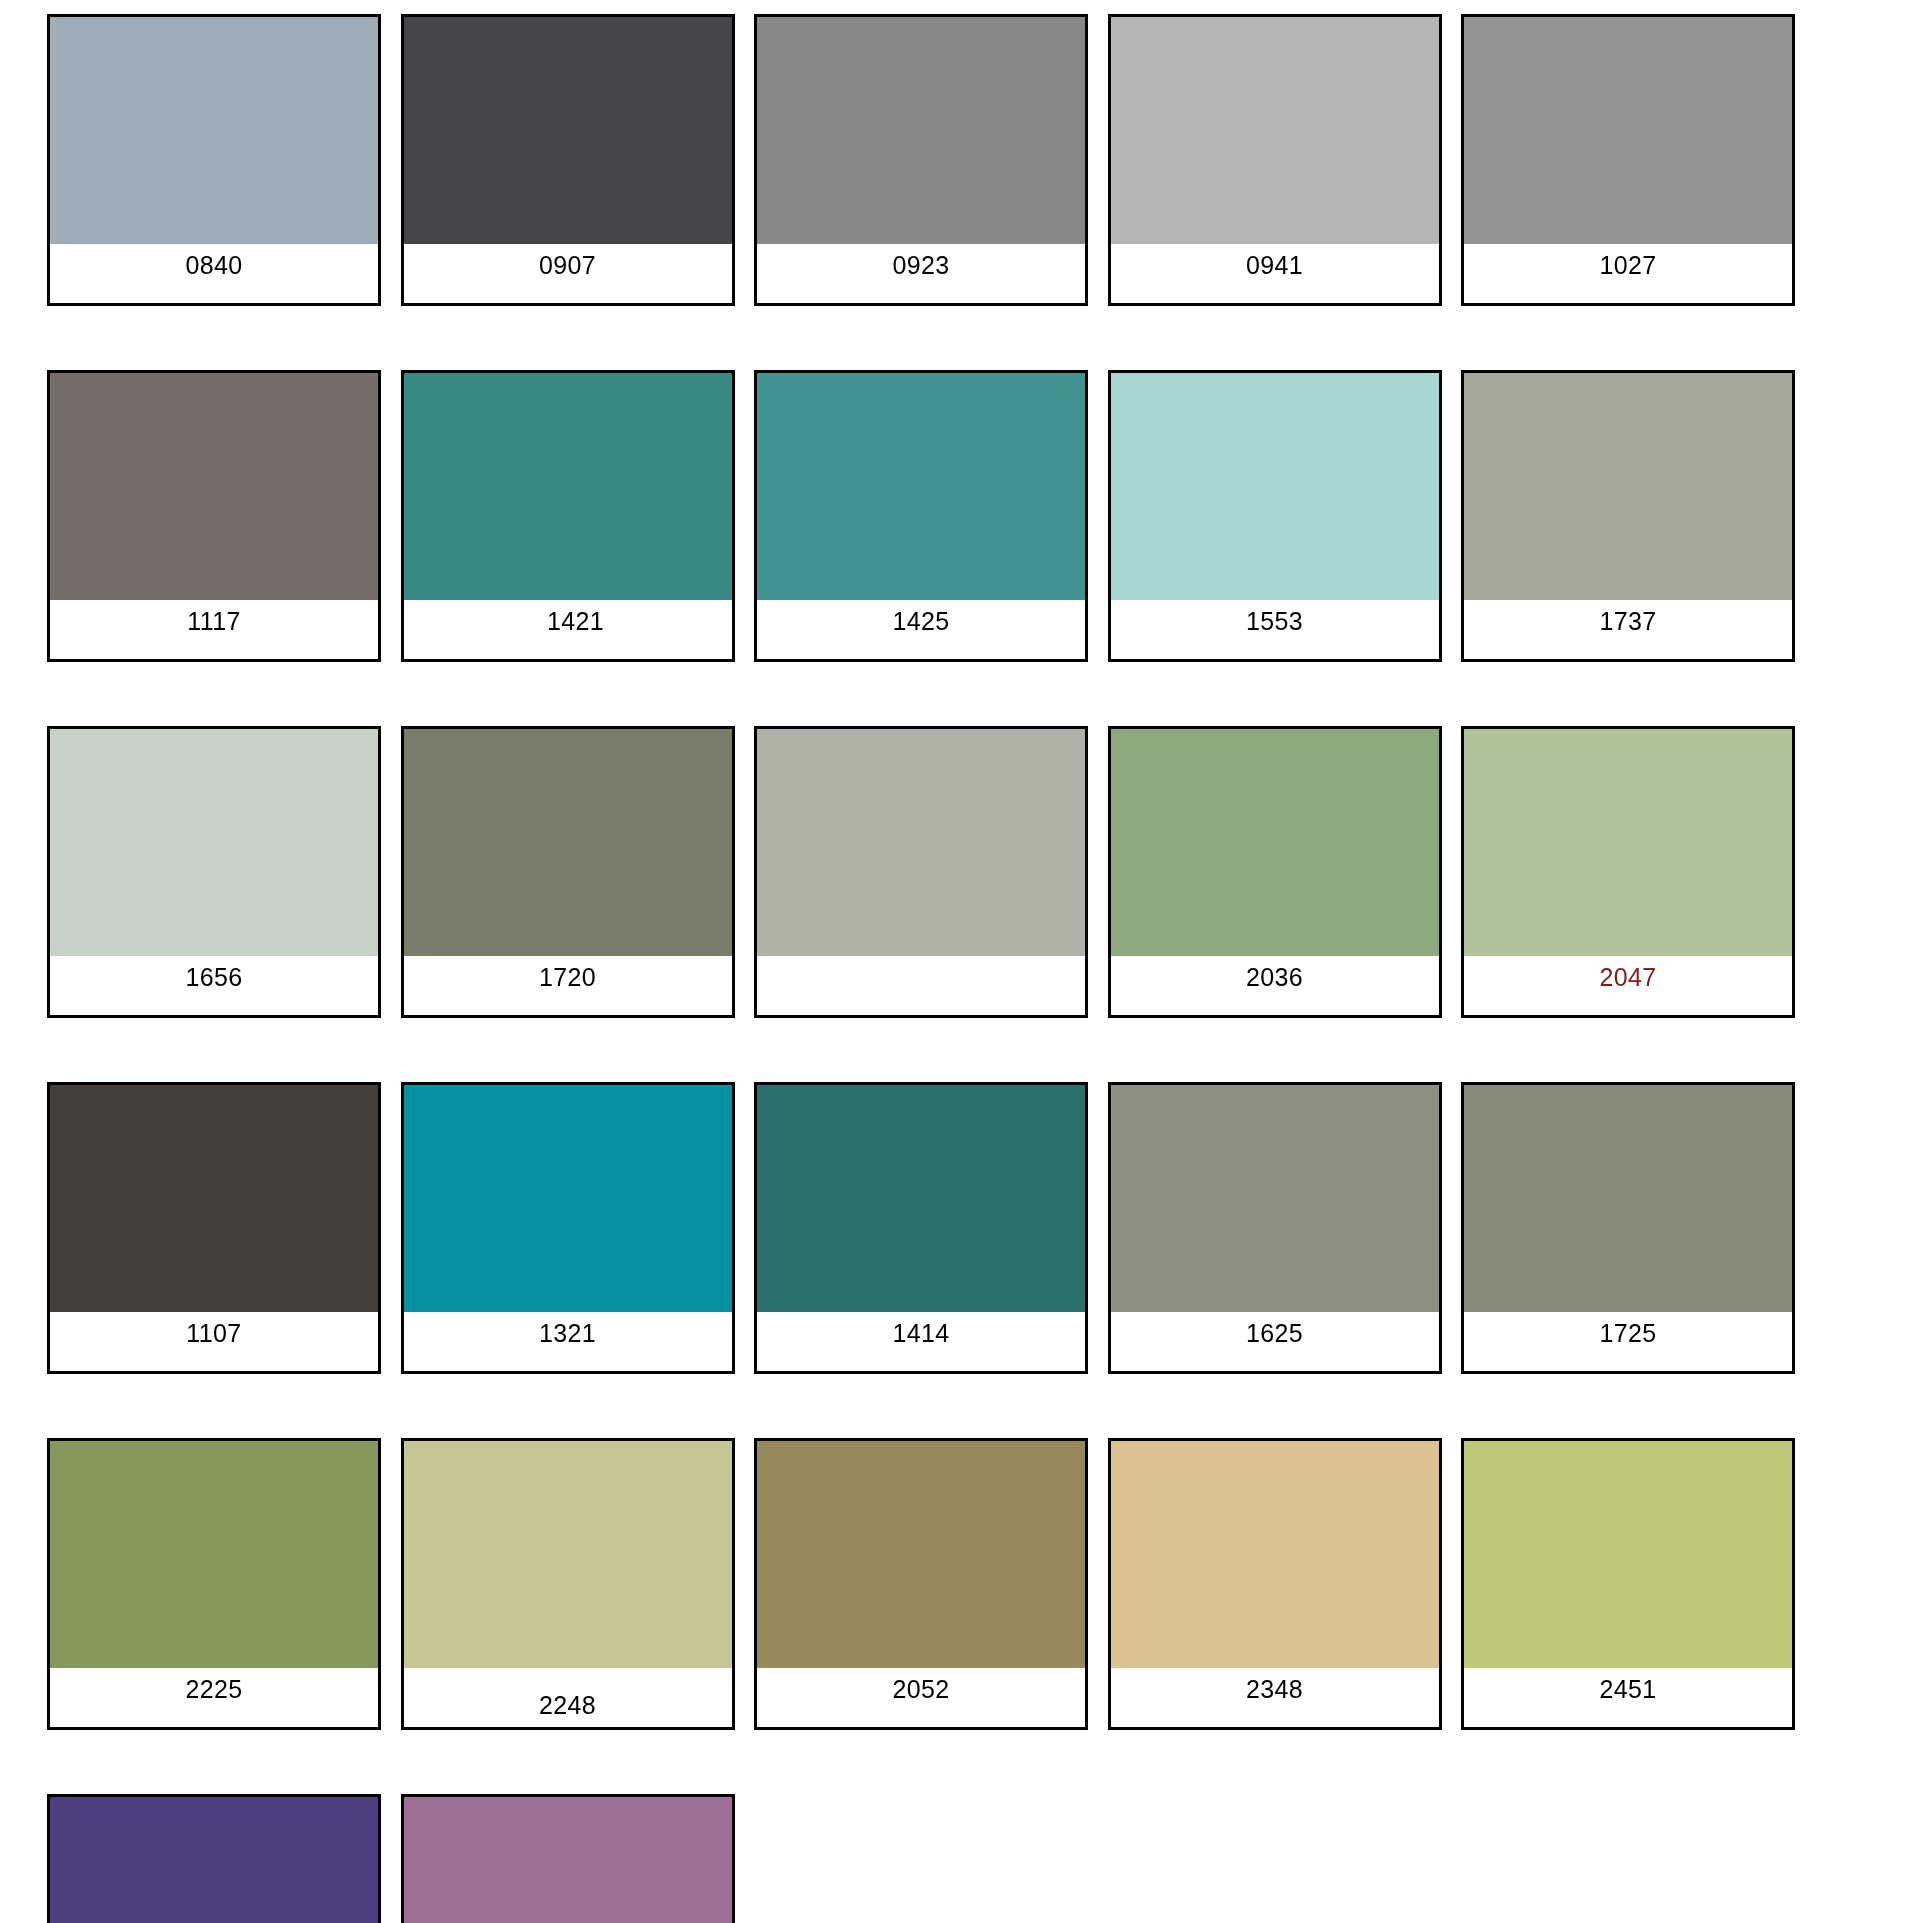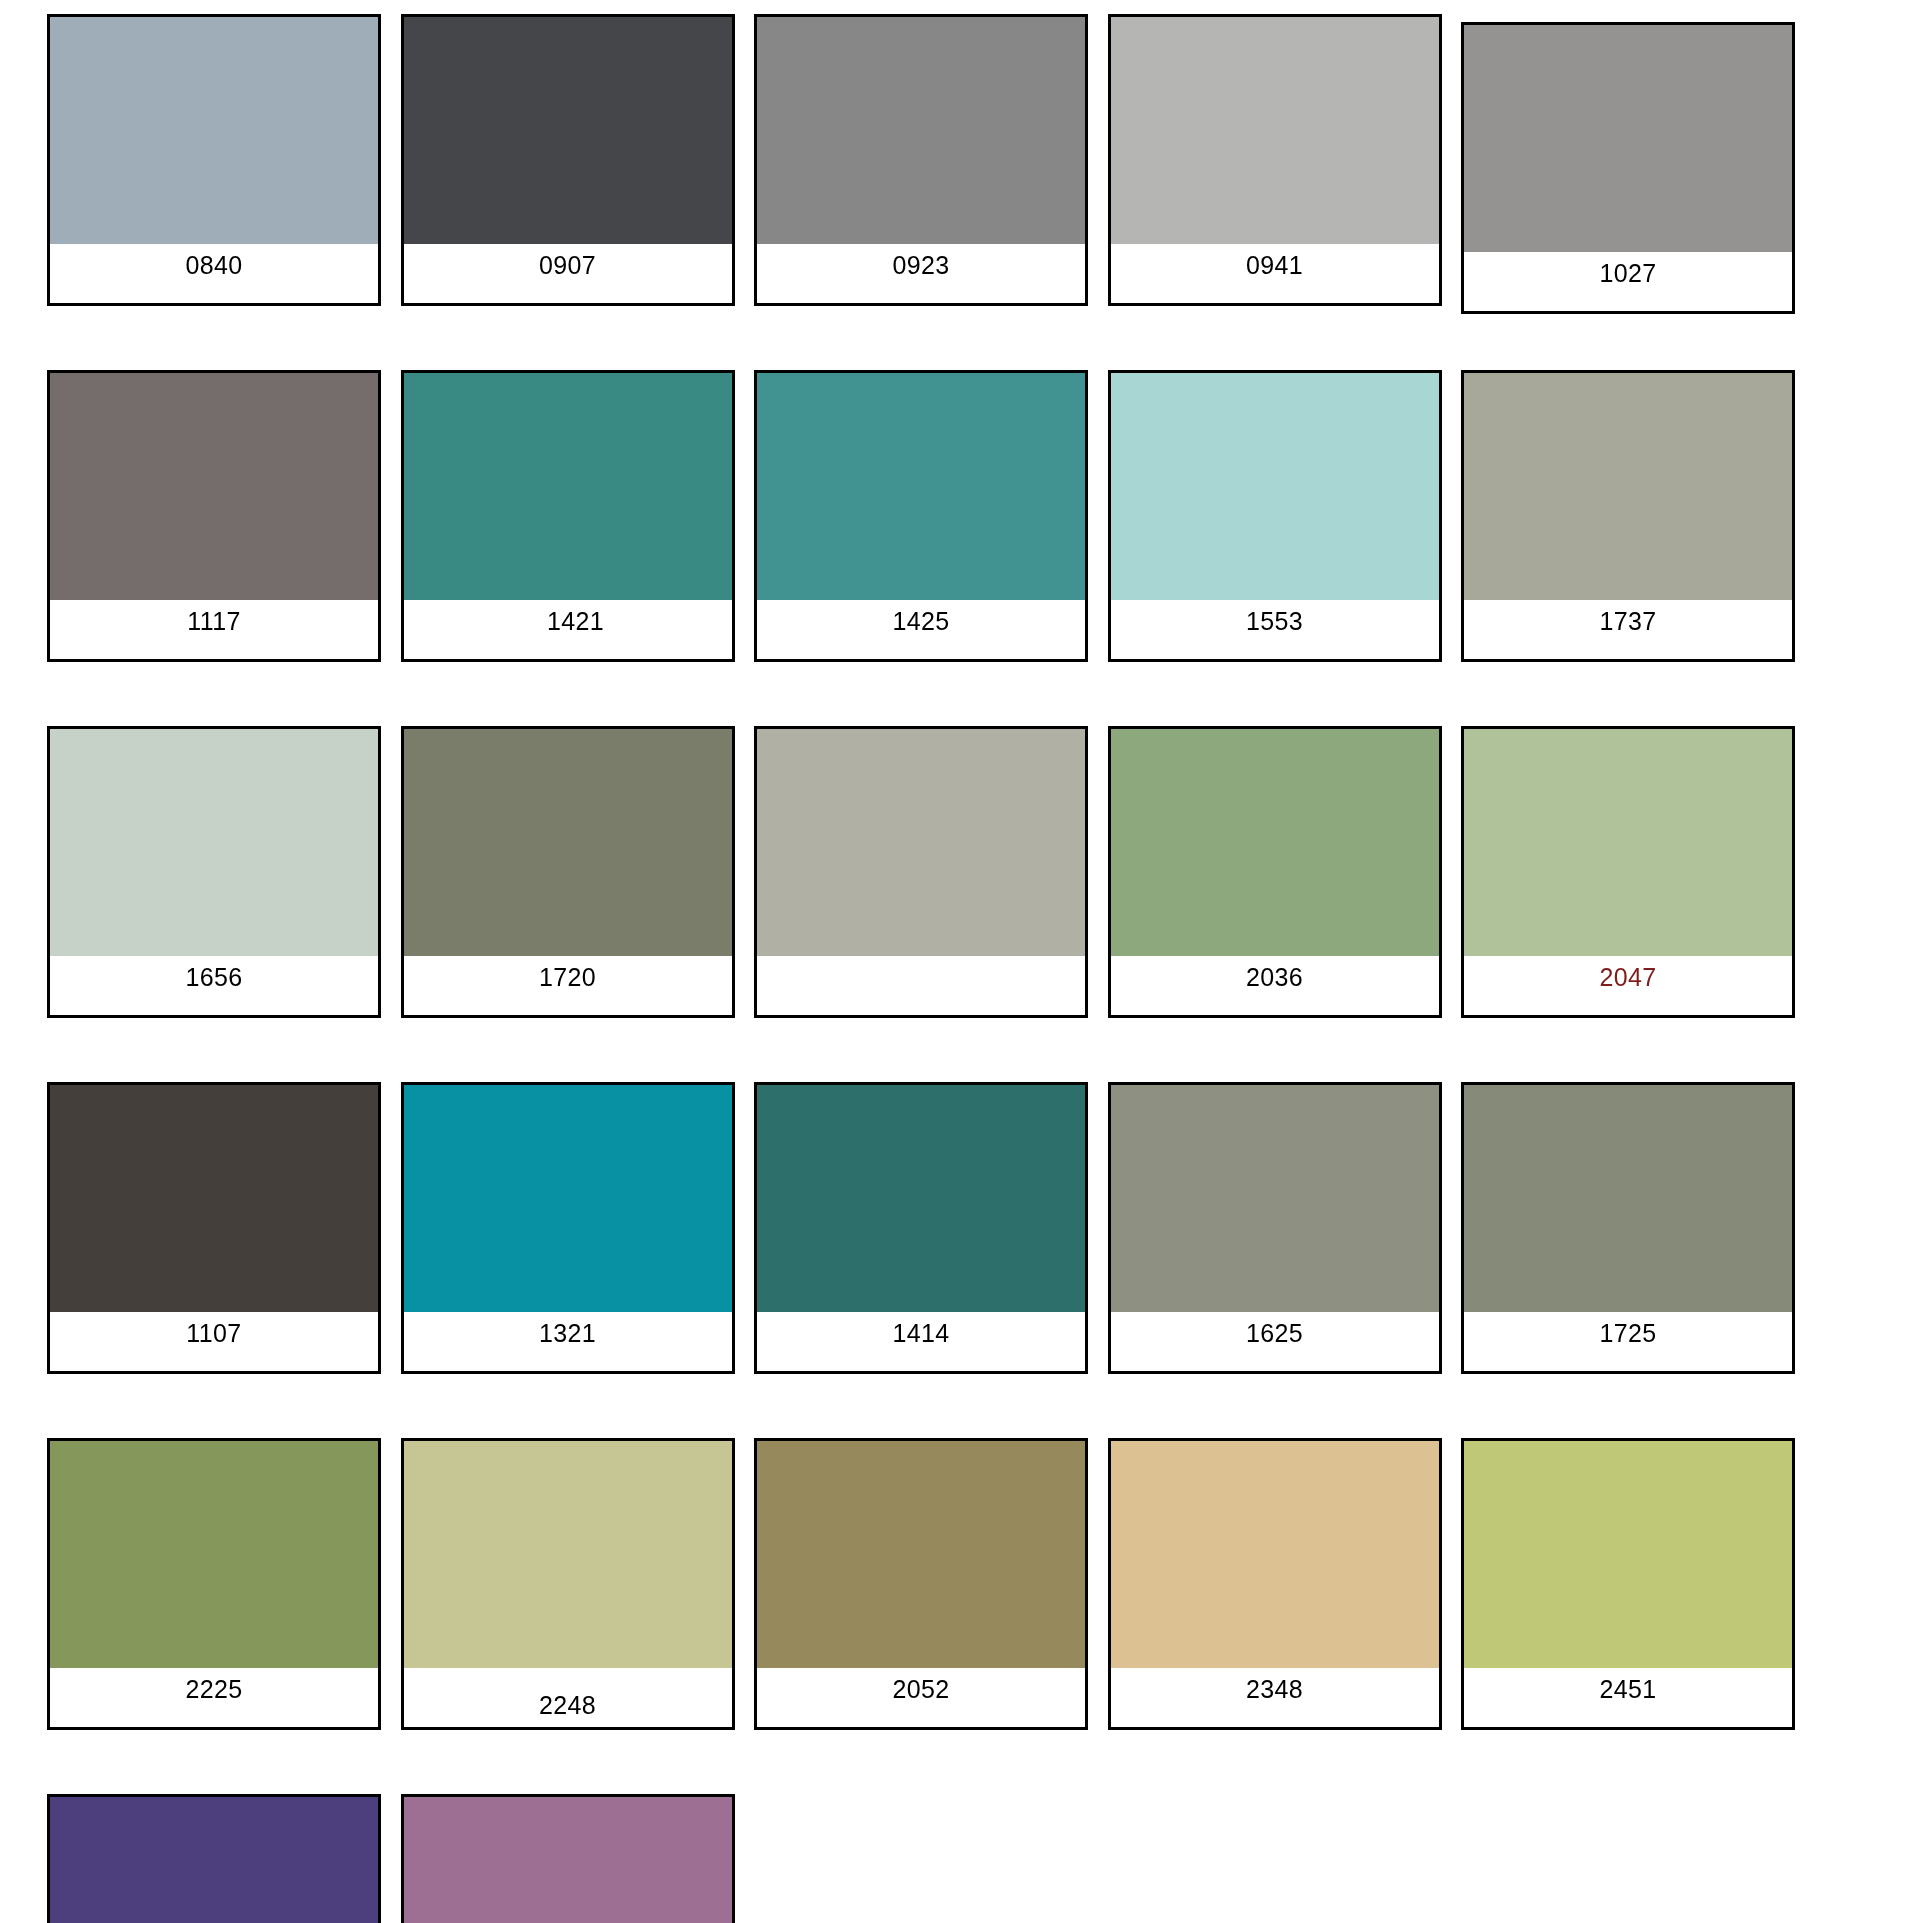--- a/index.html
+++ b/index.html
@@ -76,21 +76,21 @@
       <div class="swatch-label" style="color: rgb(0, 0, 0);">0907</div>
     </div>
     <div class="swatch-card" style="border-color: rgb(0, 0, 0);">
       <div class="swatch-color" style="background: rgb(135, 135, 135);"></div>
       <div class="swatch-label" style="color: rgb(0, 0, 0);">0923</div>
     </div>
     <div class="swatch-card" style="border-color: rgb(0, 0, 0);">
       <div class="swatch-color" style="background: rgb(181, 181, 179);"></div>
       <div class="swatch-label" style="color: rgb(0, 0, 0);">0941</div>
     </div>
-    <div class="swatch-card" style="border-color: rgb(0, 0, 0); margin-top: 8px;">
+    <div class="swatch-card" style="border-color: rgb(0, 0, 0);">
       <div class="swatch-color" style="background: rgb(148, 147, 146);"></div>
       <div class="swatch-label" style="color: rgb(0, 0, 0);">1027</div>
     </div>
     <div class="swatch-card" style="border-color: rgb(0, 0, 0);">
       <div class="swatch-color" style="background: rgb(116, 109, 107);"></div>
       <div class="swatch-label" style="color: rgb(0, 0, 0);">1117</div>
     </div>
     <div class="swatch-card" style="border-color: rgb(0, 0, 0);">
       <div class="swatch-color" style="background: rgb(58, 138, 132);"></div>
       <div class="swatch-label" style="color: rgb(0, 0, 0); padding-left: 16px;">1421</div>

